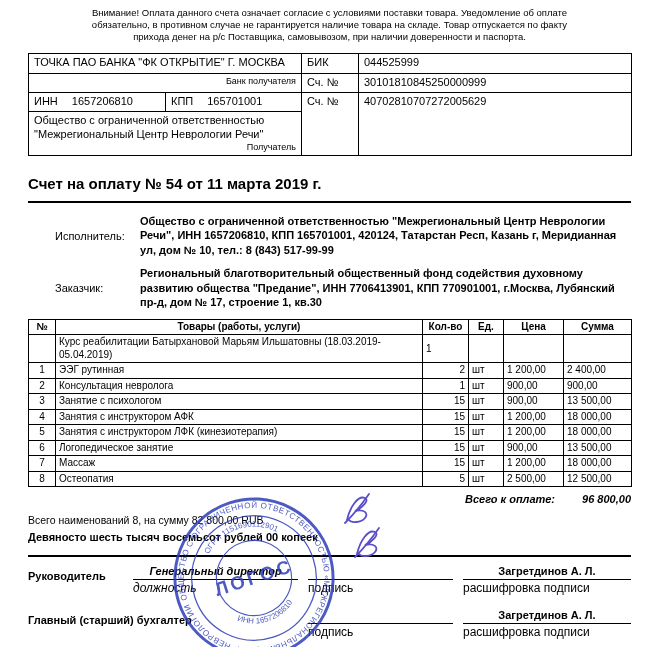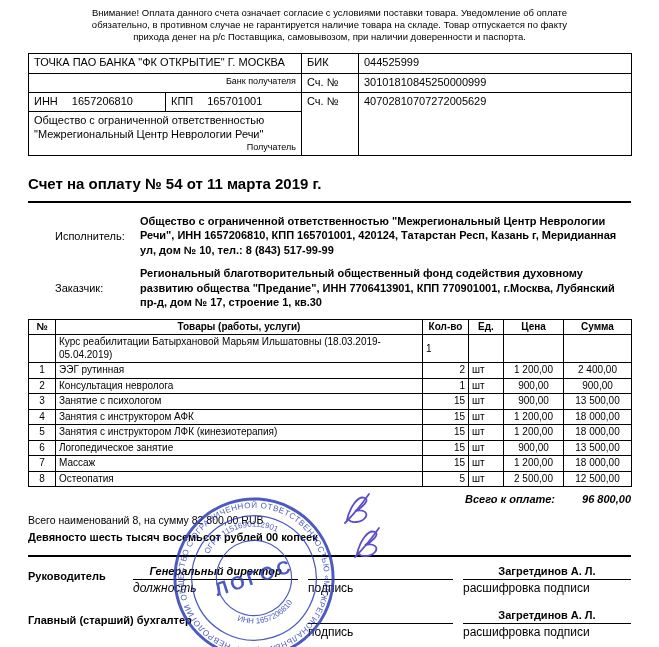--- a/index.html
+++ b/index.html
@@ -26,21 +26,21 @@
   .party { display:flex; align-items:center; margin-bottom:9px; }
   .party-label { width:85px; margin-left:27px; flex:none; }
   .party-text { flex:1; font-weight:bold; line-height:1.32; }
 
   .items-table { margin:8px 0 0 28px; width:603px; font-size:10px; }
   .items-table th, .items-table td { border:1px solid #000; padding:1px 3px; line-height:1.25; }
   .items-table th { font-weight:bold; text-align:center; }
   .c-num  { text-align:center; }
   .c-qty  { text-align:right; }
   .c-unit { text-align:left; }
-  .c-price,.c-sum { text-align:center; }
+  .c-price,.c-sum { text-align:left; }
   .items-table tbody tr:first-of-type .c-qty { text-align:left; }
 
   .total-row { display:flex; margin:6px 28px 0; font-size:11px; font-weight:bold;font-style:italic; }
   .total-spacer { flex:1; }
   .total-value { width:76px; text-align:right; }
 
   .summary { margin:9px 0 0 28px; font-size:10.5px; }
   .amount-words { margin:5px 0 0 28px; font-size:11px; font-weight:bold; }
 
   .sig-rule { border-top:2px solid #000; margin:12px 28px 0; height:0; }

